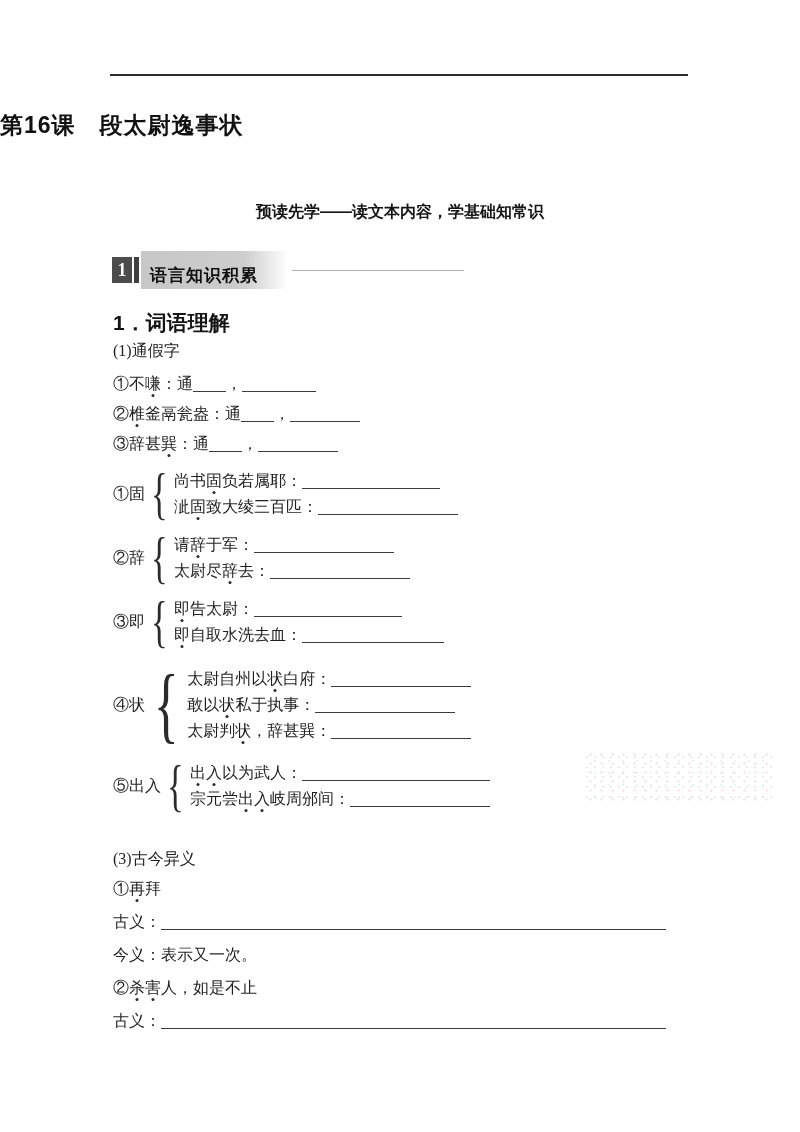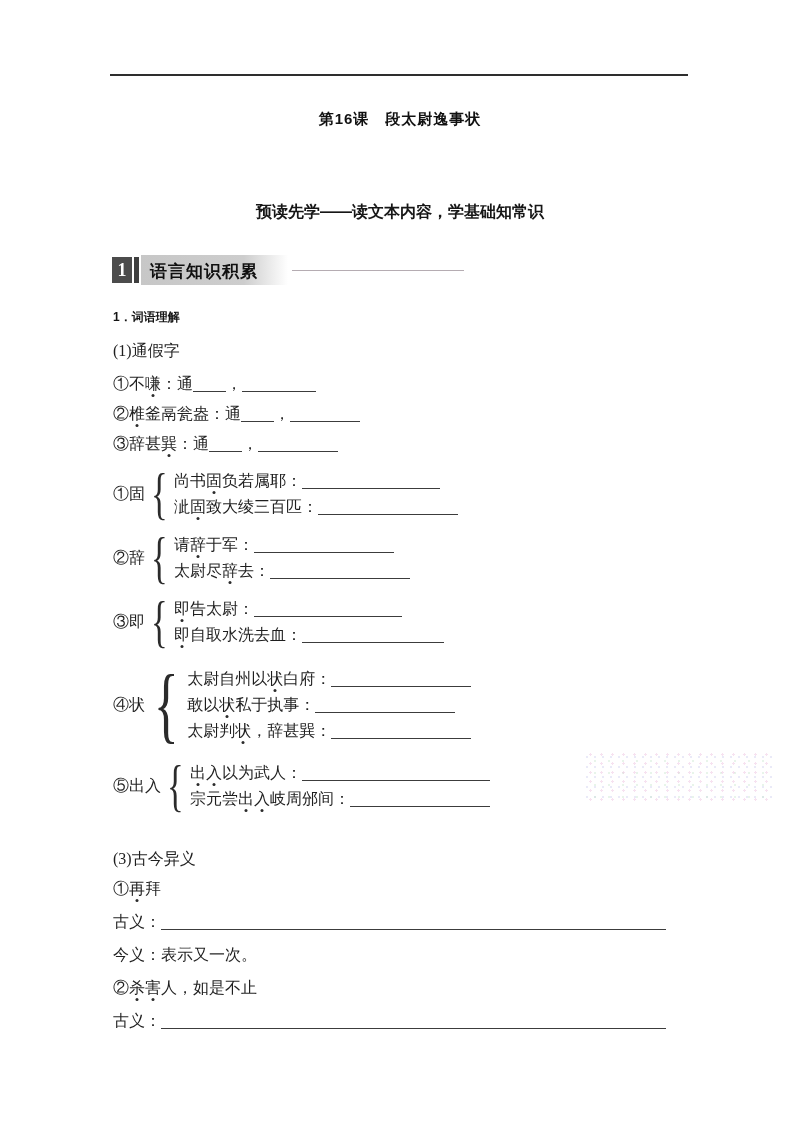--- a/index.html
+++ b/index.html
@@ -6,50 +6,50 @@
   body{
     width:800px;height:1132px;background:#ffffff;position:relative;
     font-family:"Liberation Serif", serif;color:#1f1f1f;
     -webkit-font-smoothing:antialiased;
   }
   .page{position:absolute;inset:0;overflow:hidden;}
 
   .top-rule{position:absolute;left:110px;top:74px;width:578px;height:2px;background:#2e2e2e;}
 
   .title{
-    position:absolute;left:0;right:0;top:110px;margin:0;text-align:center;
-    font-family:"Liberation Sans", sans-serif;font-weight:bold;font-size:15px;color:#111;
+    position:absolute;left:0;right:0;top:110px;margin:0;text-align:left;
+    font-family:"Liberation Sans", sans-serif;font-weight:bold;font-size:23px;color:#111;
     letter-spacing:1px;
   }
   .subtitle{
     position:absolute;left:0;right:0;top:202px;margin:0;text-align:center;
     font-family:"Liberation Sans", sans-serif;font-weight:bold;font-size:16px;color:#161616;
   }
 
   .sec-header{position:absolute;left:112px;top:256px;display:flex;align-items:center;height:28px;}
   .badge{
     width:27px;height:26px;flex:0 0 auto;position:relative;
     background:linear-gradient(90deg,#4c4c4c 0 20px,#ffffff 20px 22px,#3f3f3f 22px 27px);
     display:flex;align-items:center;
   }
   .badge .num{
     width:20px;text-align:center;color:#fff;font-family:"Liberation Serif", serif;
     font-weight:bold;font-size:18px;line-height:26px;
   }
   .strip{
-    height:26px;line-height:26px;padding:4px 30px 0 9px;margin-left:2px;
+    height:26px;line-height:26px;padding:12px 30px 0 9px;margin-left:2px;
     background:linear-gradient(90deg,#c7c7c7 0%,#cdcdcd 70%,rgba(205,205,205,0) 100%);
     font-family:"Liberation Sans", sans-serif;font-weight:bold;font-size:17px;color:#101010;
     letter-spacing:1px;white-space:nowrap;
   }
   .sec-line{width:172px;height:1px;background:#b5acb2;margin-left:4px;}
 
   .q1{
     position:absolute;left:113px;top:309px;
-    font-family:"Liberation Sans", sans-serif;font-weight:bold;font-size:12px;color:#141414;
+    font-family:"Liberation Sans", sans-serif;font-weight:bold;font-size:21px;color:#141414;
   }
 
   .part{position:absolute;left:113px;font-size:16px;}
   .part1{top:341px;}
   .part2{top:462px;}
   .part3{top:849px;}
   .p-heading{line-height:20px;}
 
   .p1-items{margin-top:8px;}
   .p1-line{line-height:30px;white-space:nowrap;}

